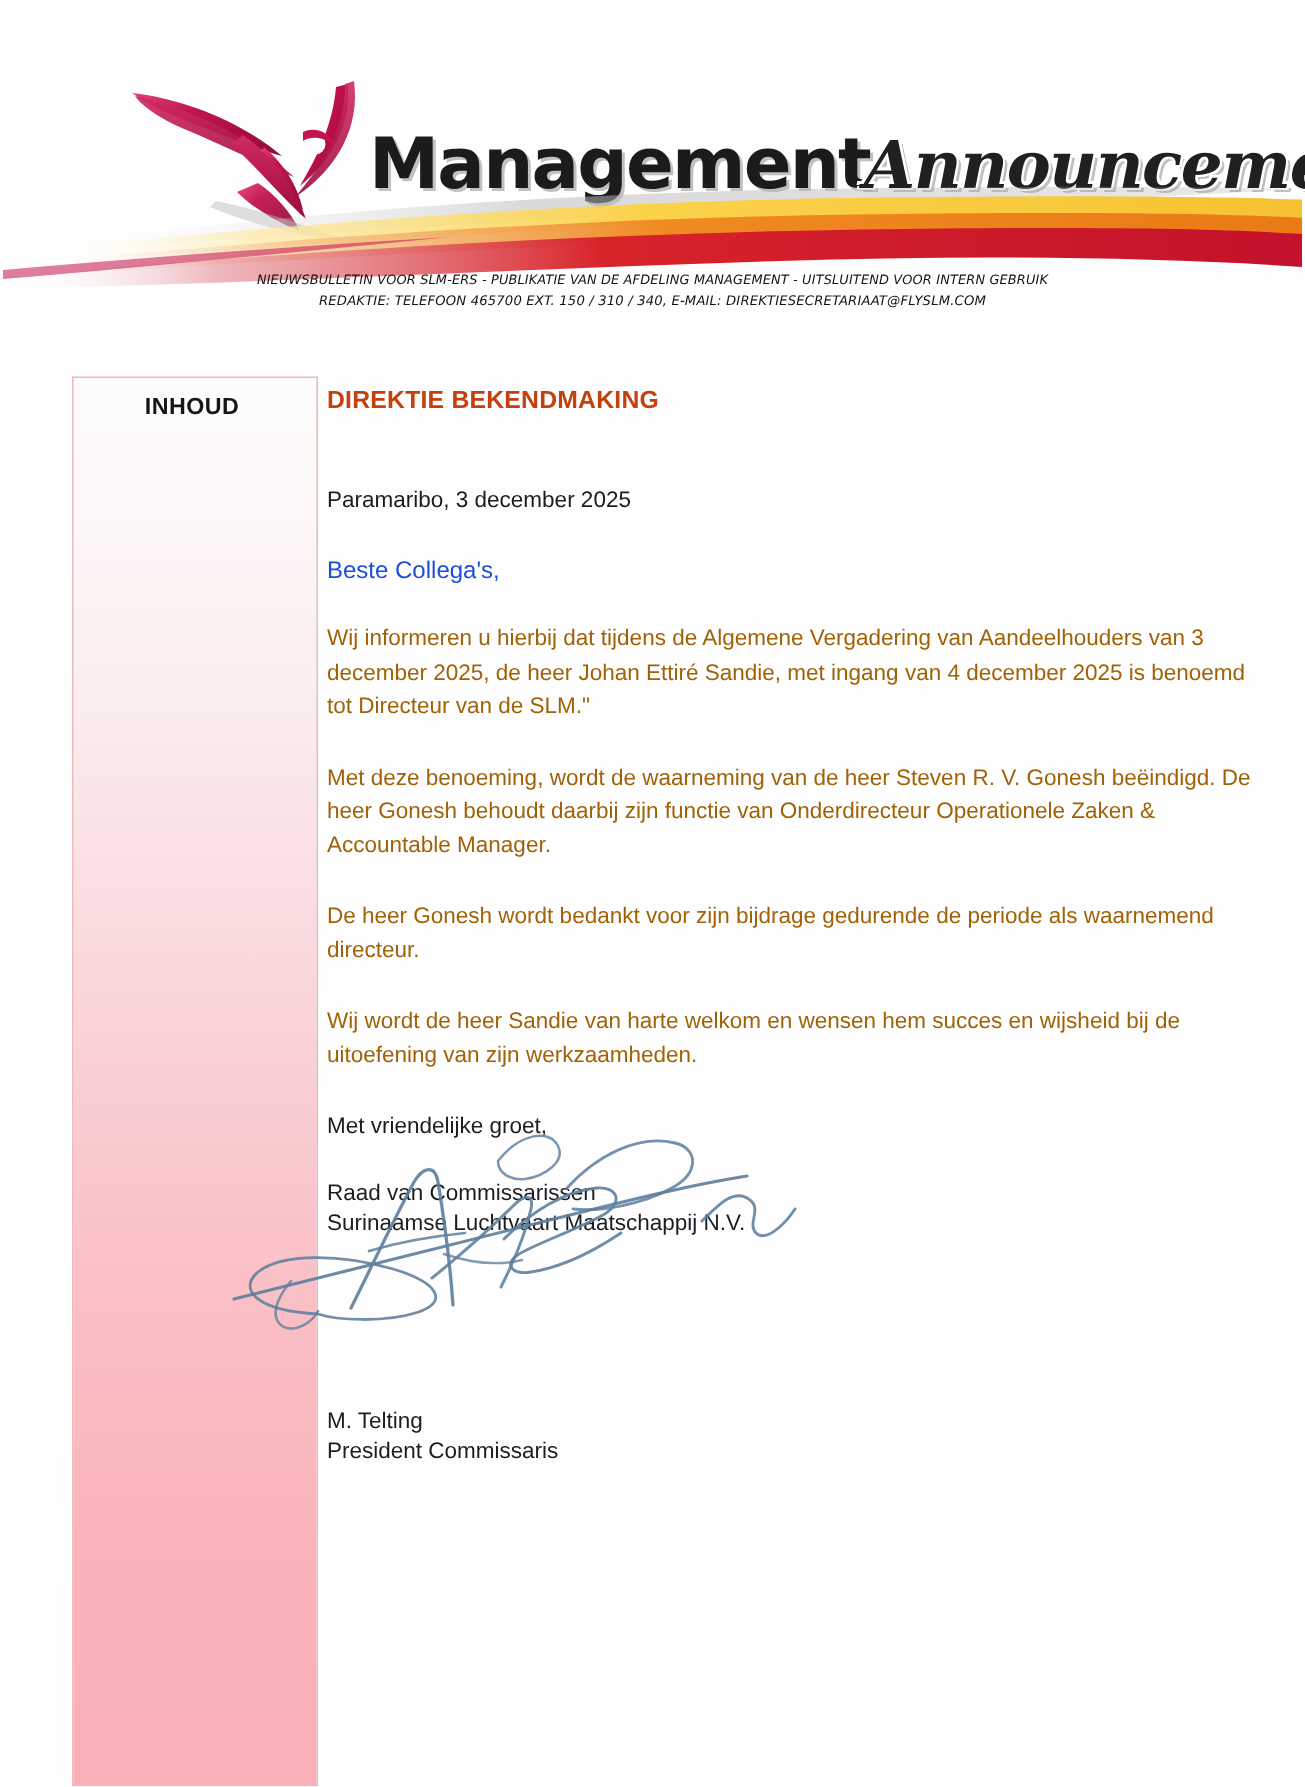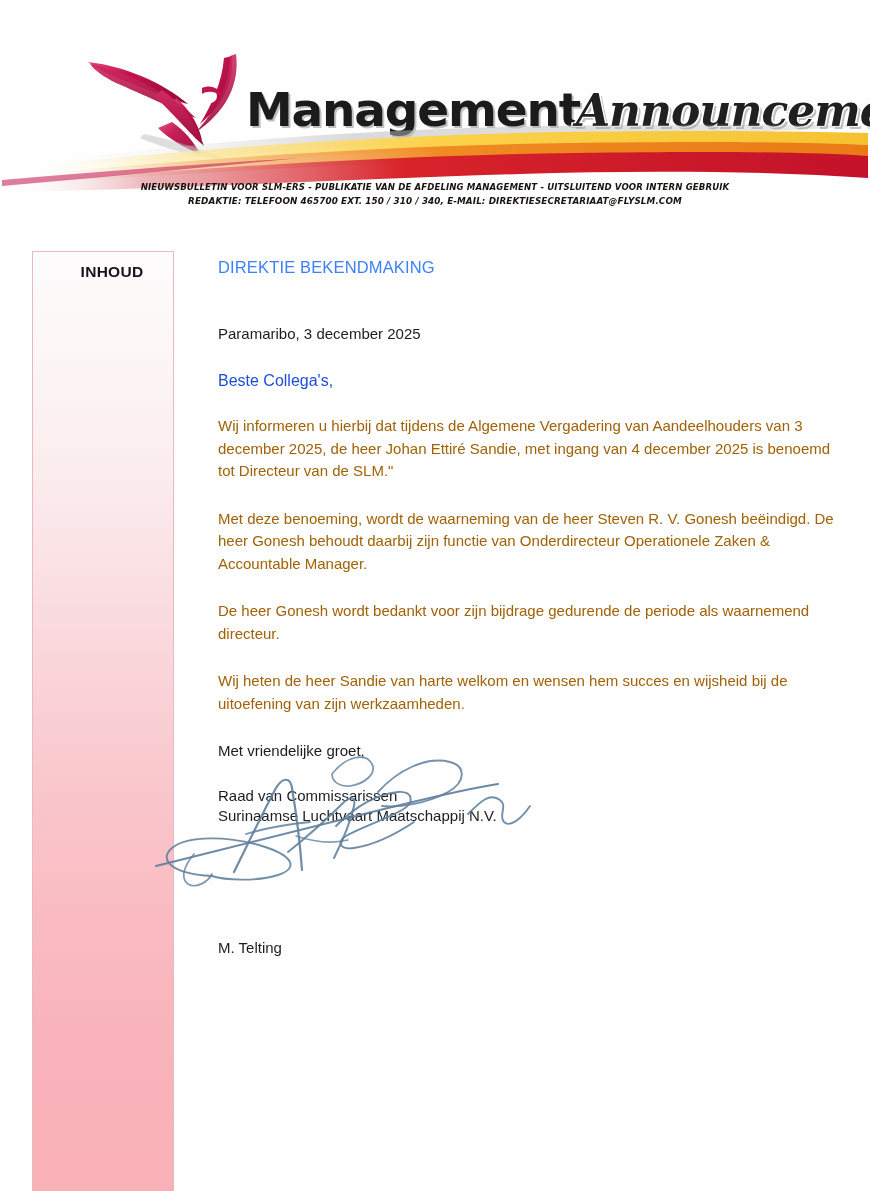--- a/index.html
+++ b/index.html
@@ -73,35 +73,35 @@
   .masthead-tagline {
     position: absolute;
     left: 0;
     top: 180px;
     width: 870px;
     text-align: center;
   }
   .tagline-line {
     font-family: "DejaVu Sans", sans-serif;
     font-style: italic;
-    font-weight: bold;
+    font-weight: normal;
     font-size: 8.6px;
     letter-spacing: 0.1px;
     color: #17140f;
     line-height: 14px;
     white-space: nowrap;
   }
   .tagline-line.second { font-size: 8.8px; }
 
   
   .inhoud-box {
     position: absolute;
-    left: 32px;
+    left: 48px;
     top: 251px;
-    width: 142px;
+    width: 164px;
     height: 940px;
     border: 1px solid #e8b9be;
     border-bottom: none;
     box-sizing: border-box;
     background: linear-gradient(to bottom,
         #fdfcfc 0%,
         #fdf7f7 10%,
         #fbeced 24%,
         #fadade 40%,
         #f9c8cd 56%,
@@ -124,24 +124,24 @@
 
   
   .letter {
     position: absolute;
     left: 218px;
     top: 258px;
     width: 626px;
   }
   .letter-title {
     font-family: "Liberation Sans", sans-serif;
-    font-weight: normal;
+    font-weight: bold;
     font-size: 16.5px;
     letter-spacing: 0.15px;
-    color: #3b82f6;
+    color: #c2410c;
     margin: 0 0 13px 0;
   }
   .letter-refno {
     font-size: 15px;
     color: #1b1d21;
     margin: 0;
   }
   .letter-place {
     font-size: 15px;
     color: #1b1d21;
@@ -297,31 +297,32 @@
     <p class="letter-place">Paramaribo, 3 december 2025</p>
 
     <p class="letter-salutation">Beste Collega's,</p>
 
     <p class="letter-para">Wij informeren u hierbij dat tijdens de Algemene Vergadering van Aandeelhouders van 3 december 2025, de heer Johan Ettiré Sandie, met ingang van 4 december 2025 is benoemd tot Directeur van de SLM."</p>
 
     <p class="letter-para">Met deze benoeming, wordt de waarneming van de heer Steven R. V. Gonesh beëindigd. De heer Gonesh behoudt daarbij zijn functie van Onderdirecteur Operationele Zaken &amp; Accountable Manager.</p>
 
     <p class="letter-para">De heer Gonesh wordt bedankt voor zijn bijdrage gedurende de periode als waarnemend directeur.</p>
 
-    <p class="letter-para">Wij heten de heer Sandie van harte welkom en wensen hem succes en wijsheid bij de uitoefening van zijn werkzaamheden.</p>
+    <p class="letter-para">Wij wordt de heer Sandie van harte welkom en wensen hem succes en wijsheid bij de uitoefening van zijn werkzaamheden.</p>
 
     <p class="letter-closing">Met vriendelijke groet,</p>
 
     <div class="signoff-block">
       <p class="signoff-line">Raad van Commissarissen</p>
       <p class="signoff-line">Surinaamse Luchtvaart Maatschappij N.V.</p>
     </div>
 
     <div class="signer-block">
       <p class="signer-line">M. Telting</p>
+      <p class="signer-line">President Commissaris</p>
     </div>
   </div>
 
   <div class="signature-overlay">
     <svg viewBox="0 0 420 140" width="420" height="140" xmlns="http://www.w3.org/2000/svg">
       <g fill="none" stroke="#5f7f9d" stroke-linecap="round" stroke-linejoin="round">
 
         <path d="M6 118 C 70 102, 150 82, 230 62 C 270 52, 310 42, 348 36" stroke-width="2.1" opacity="0.92"></path>
 
         <path d="M62 128 C 22 126, 8 112, 22 100 C 38 87, 78 88, 112 98

